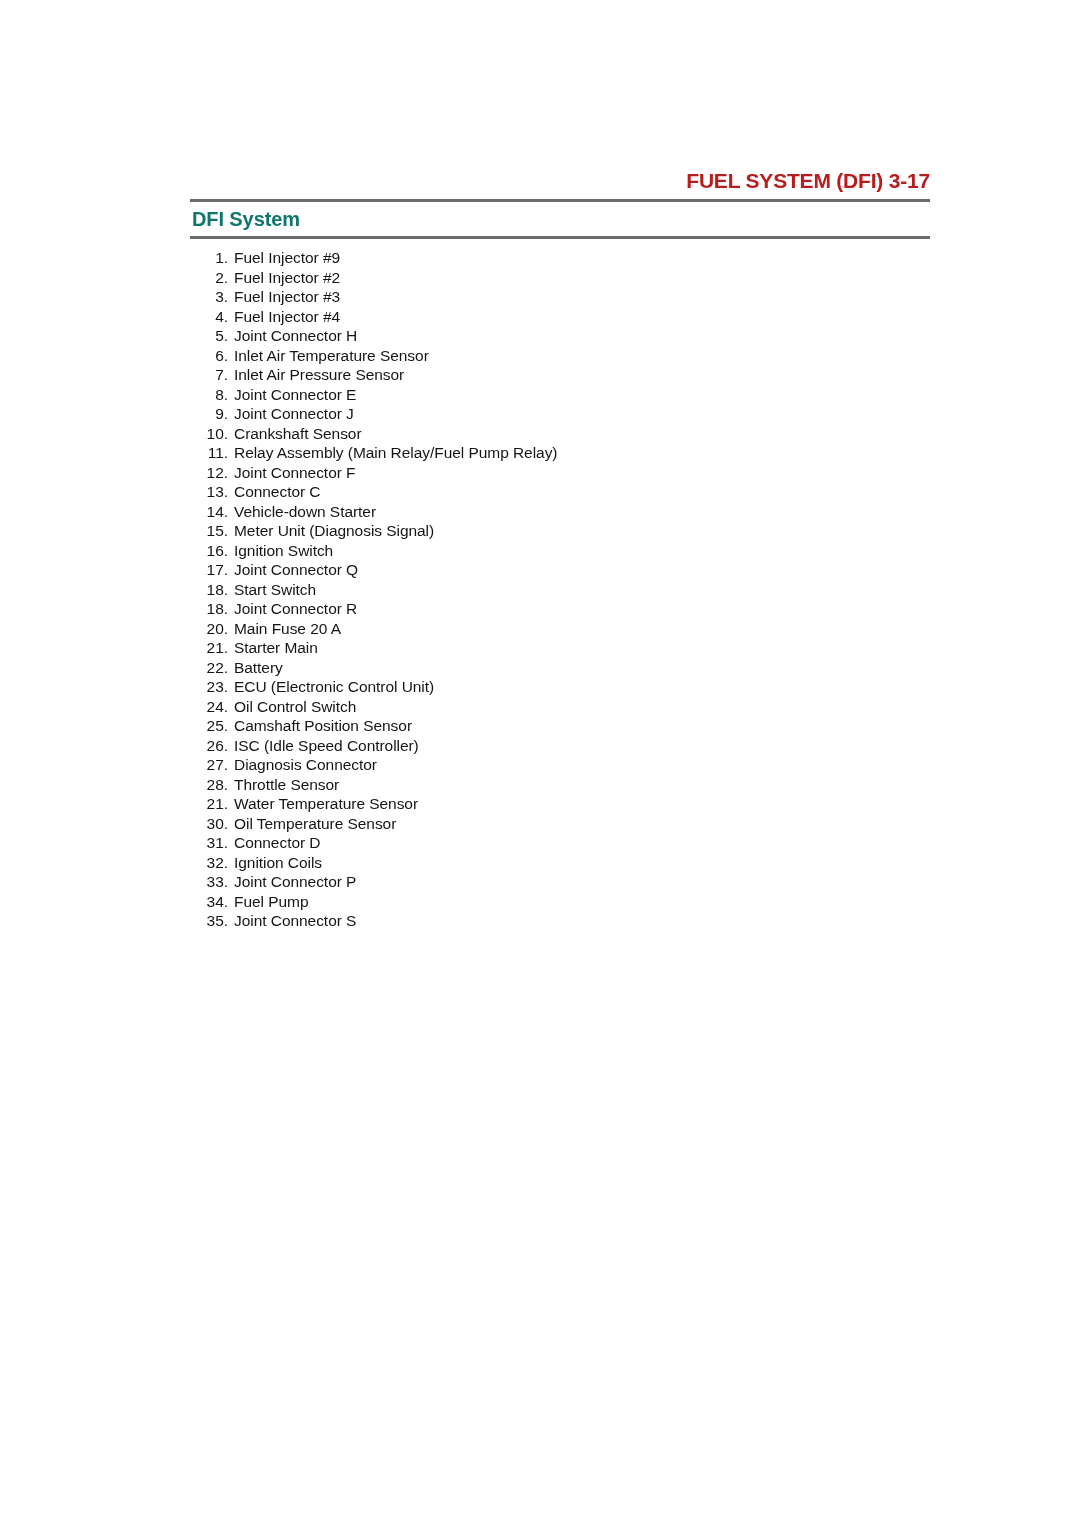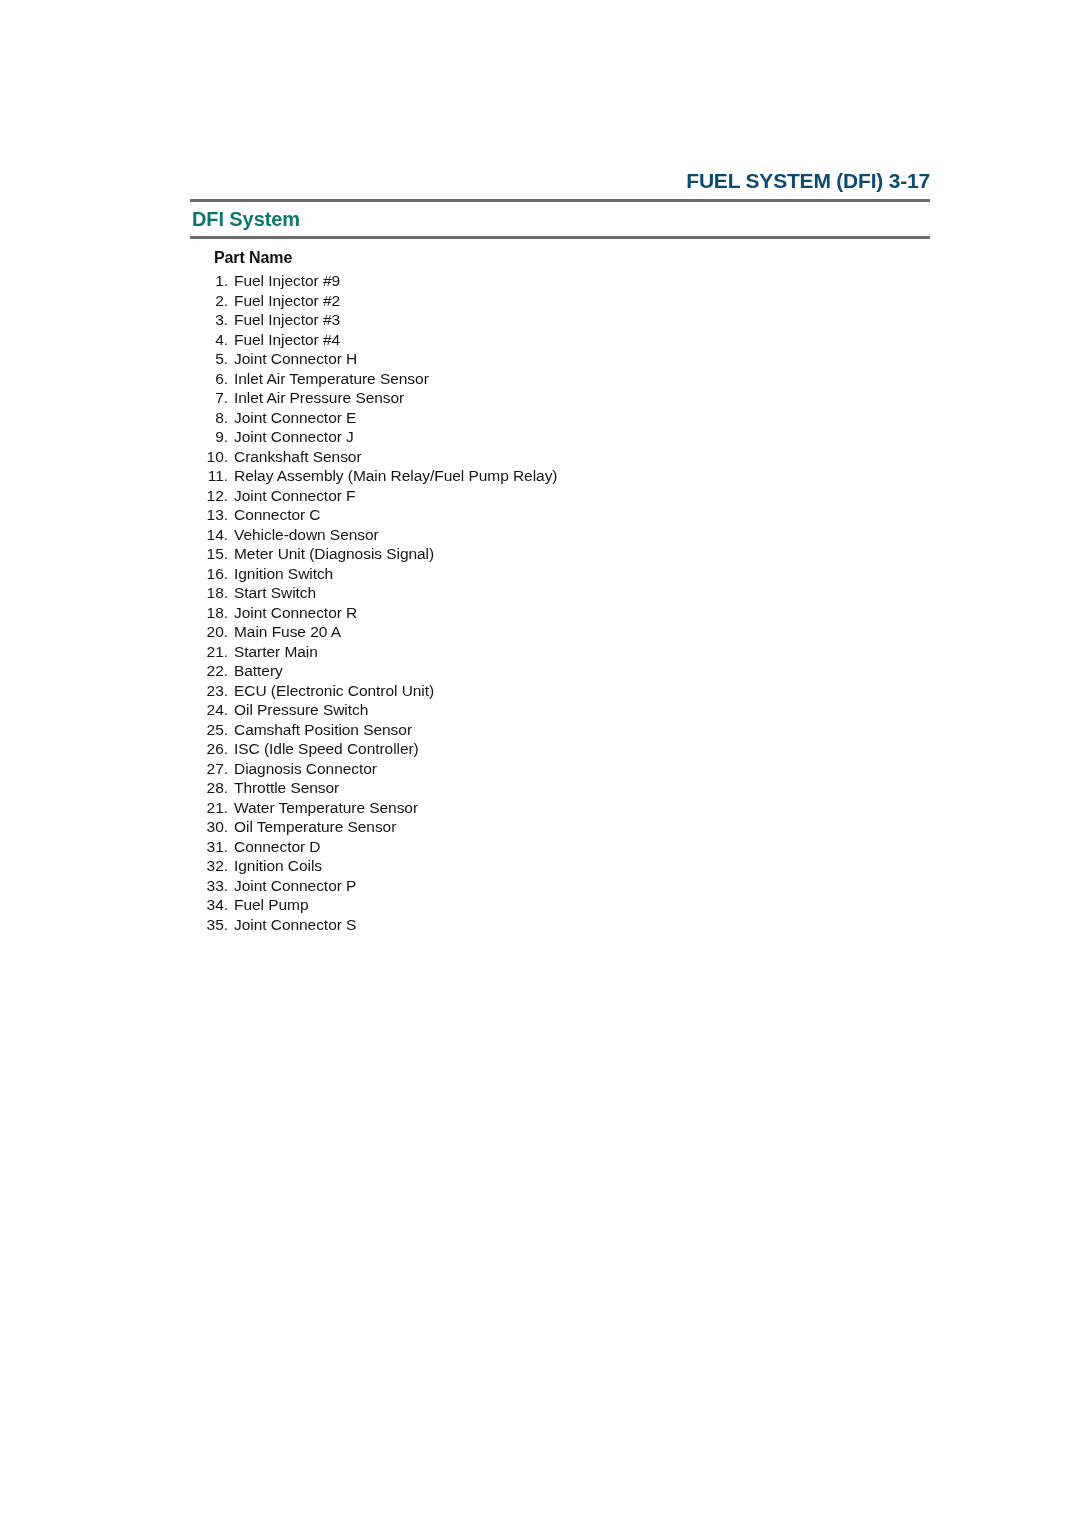--- a/index.html
+++ b/index.html
@@ -31,21 +31,21 @@
     left: 190px;
     top: 170px;
     width: 740px;
   }
   .running-head {
     text-align: right;
     font-size: 21px;
     font-weight: bold;
     letter-spacing: -0.2px;
     line-height: 1.0;
-    color: #0c4a6e;
+    color: #b91c1c;
     white-space: nowrap;
   }
 
   .rule {
     width: 740px;
     height: 3px;
     background: #6b6b6b;
     border: 0;
     margin: 0;
   }
@@ -110,21 +110,20 @@
 <div class="page">
 
   <div class="header-block">
     <div class="running-head">FUEL SYSTEM (DFI) 3-17</div>
     <div class="rule rule-top"></div>
     <div class="section-title">DFI System</div>
     <div class="rule rule-bottom"></div>
   </div>
 
   <div class="parts-block">
-    <div class="parts-heading">Part Name</div>
     <ol class="parts-list" id="parts-list">
         <li>
           <span class="item-num">1.</span>
           <span class="item-label">Fuel Injector #9</span>
         </li>
         <li>
           <span class="item-num">2.</span>
           <span class="item-label">Fuel Injector #2</span>
         </li>
         <li>
@@ -166,31 +165,35 @@
         <li>
           <span class="item-num">12.</span>
           <span class="item-label">Joint Connector F</span>
         </li>
         <li>
           <span class="item-num">13.</span>
           <span class="item-label">Connector C</span>
         </li>
         <li>
           <span class="item-num">14.</span>
-          <span class="item-label">Vehicle-down Sensor</span>
+          <span class="item-label">Vehicle-down Starter</span>
         </li>
         <li>
           <span class="item-num">15.</span>
           <span class="item-label">Meter Unit (Diagnosis Signal)</span>
         </li>
         <li>
           <span class="item-num">16.</span>
           <span class="item-label">Ignition Switch</span>
         </li>
         <li>
+          <span class="item-num">17.</span>
+          <span class="item-label">Joint Connector Q</span>
+        </li>
+        <li>
           <span class="item-num">18.</span>
           <span class="item-label">Start Switch</span>
         </li>
         <li>
           <span class="item-num">18.</span>
           <span class="item-label">Joint Connector R</span>
         </li>
         <li>
           <span class="item-num">20.</span>
           <span class="item-label">Main Fuse 20 A</span>
@@ -202,21 +205,21 @@
         <li>
           <span class="item-num">22.</span>
           <span class="item-label">Battery</span>
         </li>
         <li>
           <span class="item-num">23.</span>
           <span class="item-label">ECU (Electronic Control Unit)</span>
         </li>
         <li>
           <span class="item-num">24.</span>
-          <span class="item-label">Oil Pressure Switch</span>
+          <span class="item-label">Oil Control Switch</span>
         </li>
         <li>
           <span class="item-num">25.</span>
           <span class="item-label">Camshaft Position Sensor</span>
         </li>
         <li>
           <span class="item-num">26.</span>
           <span class="item-label">ISC (Idle Speed Controller)</span>
         </li>
         <li>

